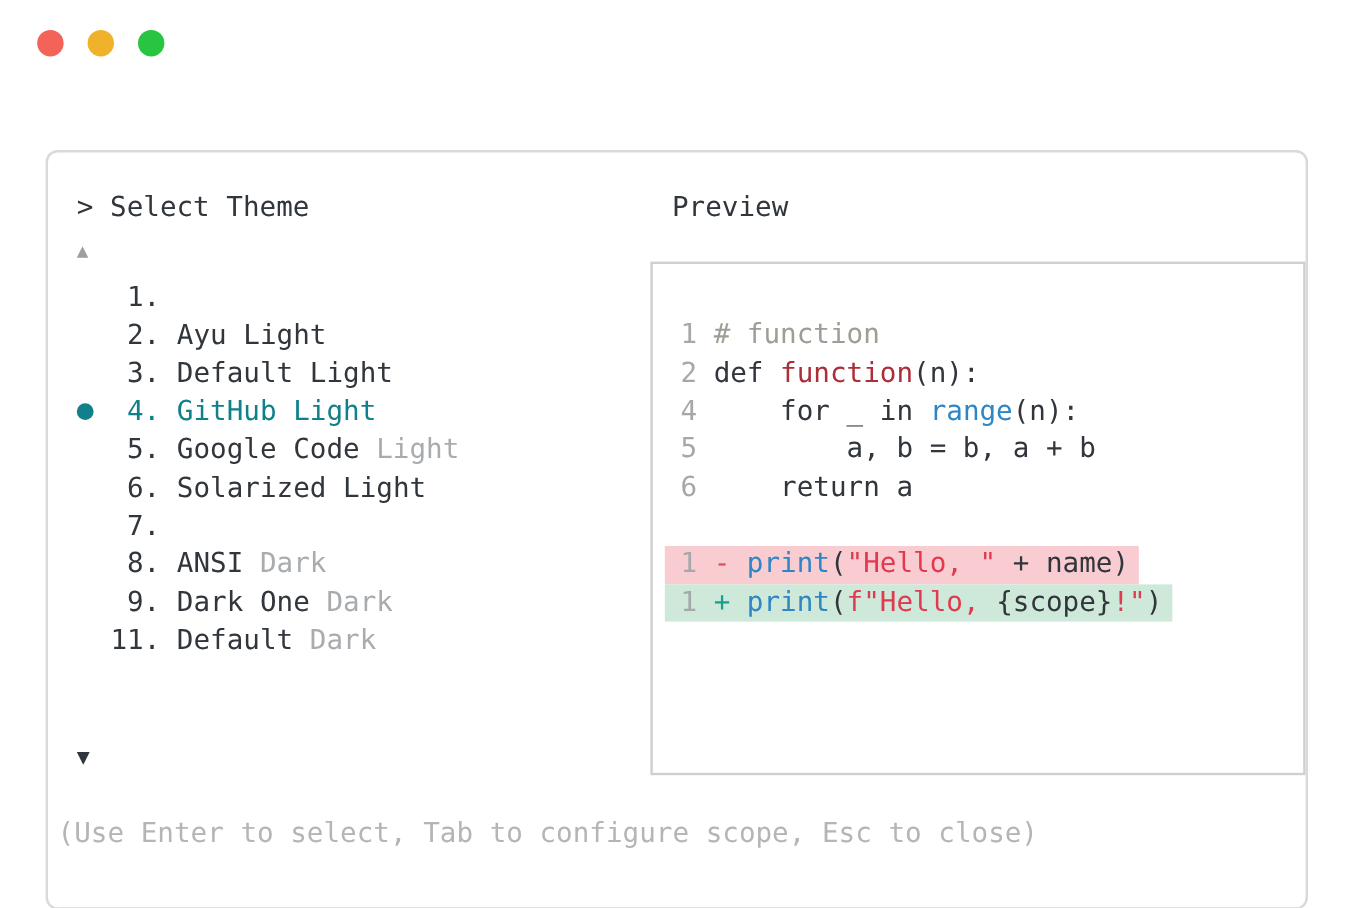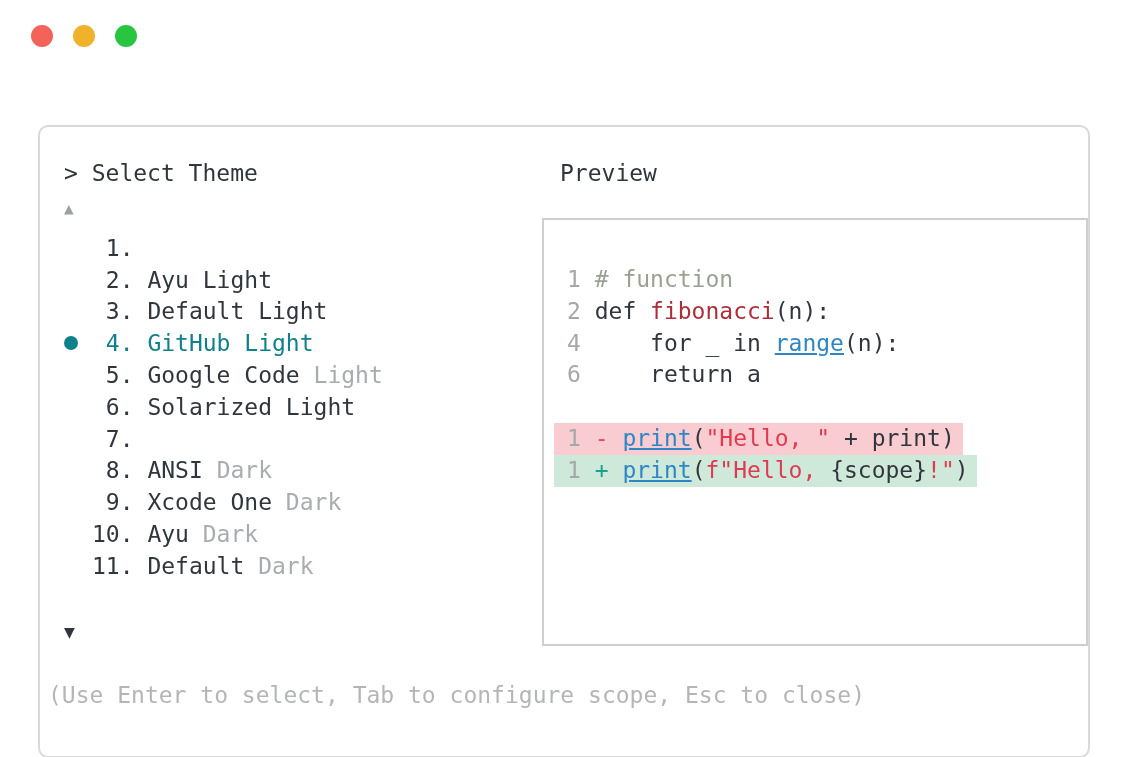--- a/index.html
+++ b/index.html
@@ -59,21 +59,21 @@
   .code-line { font-size: 23px; line-height: 31.8px; height: 31.8px; white-space: pre; color: var(--c-text); }
   .code-line .lineno { color: var(--c-lineno); display: inline-block; width: 1ch; margin-right: 1ch; }
   .hl { display: inline-block; line-height: 31.8px; margin-left: -13px; padding: 0 8px 0 13px; }
   .hl-del { background: var(--c-diff_del_bg); }
   .hl-add { background: var(--c-diff_add_bg); }
 
   .tk-text    { color: var(--c-text); }
   .tk-comment { color: var(--c-comment); }
   .tk-func    { color: var(--c-func); }
   .tk-teal    { color: var(--c-teal_literal); }
-  .tk-blue    { color: var(--c-blue); text-decoration: underline; }
+  .tk-blue    { color: var(--c-blue); }
   .tk-string  { color: var(--c-string); }
   .tk-minus   { color: var(--c-minus); }
   .tk-plus    { color: var(--c-plus); }
 </style>
 </head>
 <body>
 
 <div class="stage">
 
   <div class="traffic-lights">
@@ -125,44 +125,40 @@
           <span class="num">7.</span>
         </div>
         <div class="list-item">
           <span class="cursor-slot"></span>
           <span class="num">8.</span>
           <span class="item-label"><span>ANSI </span><span class="variant-muted">Dark</span></span>
         </div>
         <div class="list-item">
           <span class="cursor-slot"></span>
           <span class="num">9.</span>
-          <span class="item-label"><span>Xcode One </span><span class="variant-muted">Dark</span></span>
-        </div>
-        <div class="list-item">
-          <span class="cursor-slot"></span>
-          <span class="num">10.</span>
-          <span class="item-label"><span>Ayu </span><span class="variant-muted">Dark</span></span>
+          <span class="item-label"><span>Dark One </span><span class="variant-muted">Dark</span></span>
         </div>
         <div class="list-item">
           <span class="cursor-slot"></span>
           <span class="num">11.</span>
           <span class="item-label"><span>Default </span><span class="variant-muted">Dark</span></span>
         </div>
       </div>
 
     <div class="scroll-down">▼</div>
 
     <div class="hint mono">(Use Enter to select, Tab to configure scope, Esc to close)</div>
 
     <div class="preview-box">
       <div id="code">
           <div class="code-line"><span class="lineno">1</span><span class="tk-comment"># function</span></div>
-          <div class="code-line"><span class="lineno">2</span><span class="tk-text">def </span><span class="tk-func">fibonacci</span><span class="tk-text">(n):</span></div>
+          <div class="code-line"><span class="lineno">2</span><span class="tk-text">def </span><span class="tk-func">function</span><span class="tk-text">(n):</span></div>
           <div class="code-line"><span class="lineno">4</span><span class="tk-text">    for _ in </span><span class="tk-blue">range</span><span class="tk-text">(n):</span></div>
+          <div class="code-line"><span class="lineno">5</span><span class="tk-text">        a, b = b, a + b</span></div>
           <div class="code-line"><span class="lineno">6</span><span class="tk-text">    return a</span></div>
           <div class="code-line">&nbsp;</div>
-          <div class="code-line"><span class="hl hl-del"><span class="lineno">1</span><span class="tk-minus">- </span><span class="tk-blue">print</span><span class="tk-text">(</span><span class="tk-string">"Hello, "</span><span class="tk-text"> + print)</span></span></div>
+          <div class="code-line"><span class="hl hl-del"><span class="lineno">1</span><span class="tk-minus">- </span><span class="tk-blue">print</span><span class="tk-text">(</span><span class="tk-string">"Hello, "</span><span class="tk-text"> + name)</span></span></div>
           <div class="code-line"><span class="hl hl-add"><span class="lineno">1</span><span class="tk-plus">+ </span><span class="tk-blue">print</span><span class="tk-text">(</span><span class="tk-string">f"Hello, </span><span class="tk-text">{scope}</span><span class="tk-string">!"</span><span class="tk-text">)</span></span></div>
         </div>
     </div>
   </div>
 
 </div>
 
 </body></html>

